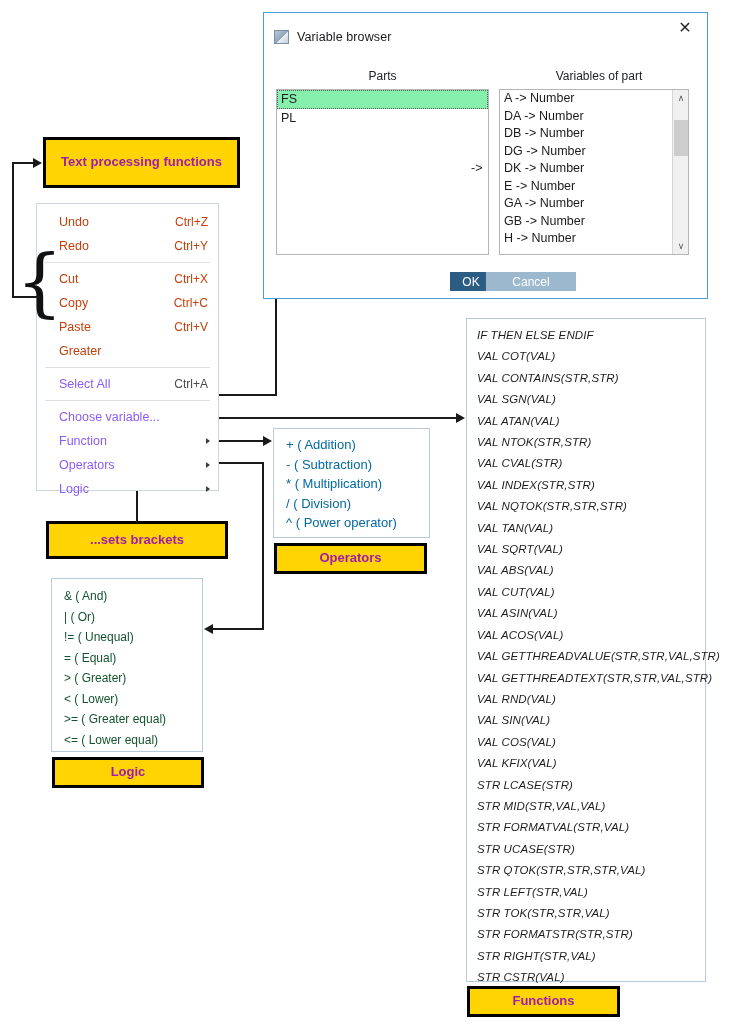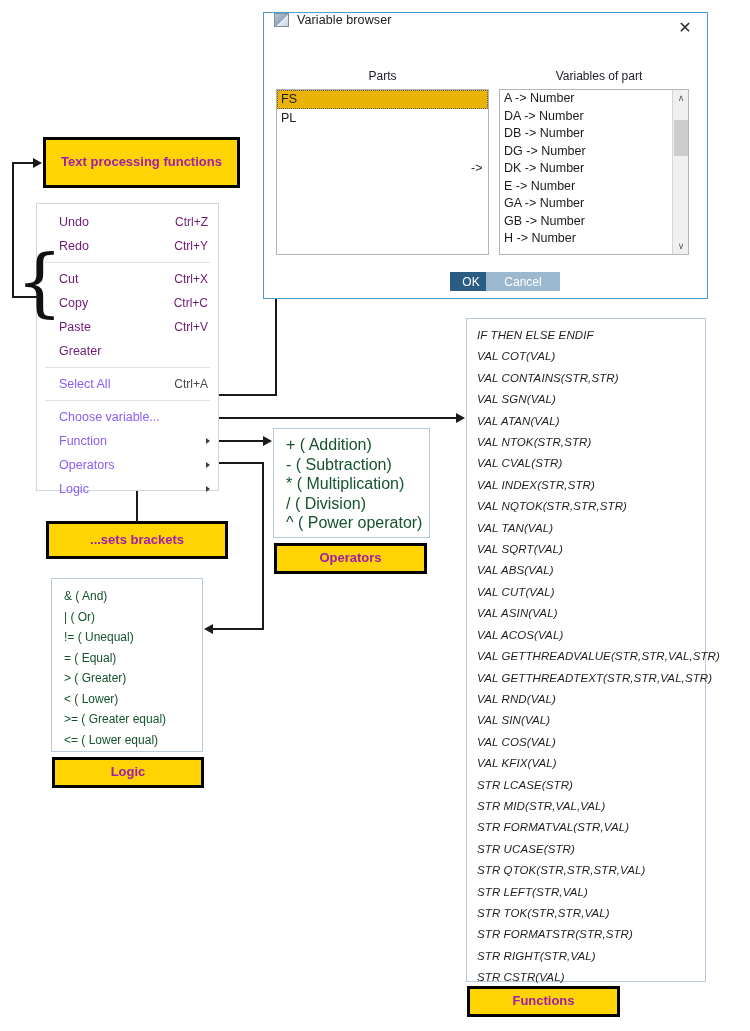--- a/index.html
+++ b/index.html
@@ -10,21 +10,21 @@
   }
   .abs{position:absolute;}
 
   
   #var-dialog{
     left:263px;top:12px;width:445px;height:287px;
     background:#ffffff;border:1px solid #4b9cd3;box-sizing:border-box;
   }
   #var-titlebar{
     position:absolute;left:0;top:0;width:100%;height:31px;
-    background:#ffffff;display:flex;align-items:flex-start;
+    background:#ffffff;display:flex;align-items:flex-end;
   }
   #var-appicon{
     width:15px;height:14px;margin-left:10px;margin-right:8px;
     background:linear-gradient(135deg,#b9c6d4 0%,#8fa6bb 55%,#e8eef4 56%,#c3d2de 100%);
     border:1px solid #7e8fa0;box-sizing:border-box;flex:0 0 auto;
   }
   #var-title{font-size:12.5px;color:#19191c;letter-spacing:.1px;}
   #var-close{
     position:absolute;right:0;top:0;width:44px;height:30px;
     display:flex;align-items:center;justify-content:center;
@@ -36,21 +36,21 @@
   .listbox{
     position:absolute;background:#ffffff;border:1px solid #b5b5b5;
     box-sizing:border-box;overflow:hidden;
   }
   #parts-head{left:12px;top:56px;width:213px;}
   #parts-list{left:12px;top:76px;width:213px;height:166px;}
   .part-row{
     font-size:12.5px;color:#1b1b1b;padding:1px 4px 2px 4px;line-height:16px;
   }
   .part-row.sel{
-    background:#eab308;outline:1px dotted #5a5a5a;outline-offset:-1px;
+    background:#86efac;outline:1px dotted #5a5a5a;outline-offset:-1px;
   }
   #vars-head{left:498px - 263px;top:56px;}
   #vars-head{left:235px;top:56px;width:200px;}
   #vars-list{left:235px;top:76px;width:190px;height:166px;}
   .var-row{
     font-size:12.5px;color:#1b1b1b;padding:0 4px;line-height:17.5px;white-space:nowrap;
   }
   #vars-scroll{
     position:absolute;right:0;top:0;width:16px;height:100%;
     background:#f0f0f0;border-left:1px solid #d4d4d4;box-sizing:border-box;
@@ -68,21 +68,21 @@
     position:absolute;left:207px;top:148px;font-size:12.5px;color:#2a2a2a;
   }
   #btn-ok{
     position:absolute;left:186px;top:259px;min-width:30px;height:19px;
     background:#2b5c84;color:#ffffff;font-size:12px;
     display:flex;align-items:center;justify-content:center;padding:0 6px;
   }
   #btn-cancel{
     position:absolute;left:222px;top:259px;min-width:46px;height:19px;
     background:#9cb8cf;color:#ffffff;font-size:12px;
-    display:flex;align-items:center;justify-content:center;padding:0 14px;
+    display:flex;align-items:center;justify-content:center;padding:0 22px;
   }
 
   
   .ybox{
     position:absolute;background:#ffd400;border:3px solid #000000;
     box-sizing:border-box;display:flex;align-items:center;justify-content:center;
     text-align:center;font-weight:bold;font-size:13px;color:#a21caf;line-height:1.25;
   }
   #y-text{left:43px;top:137px;width:197px;height:51px;}
   #y-brackets{left:46px;top:521px;width:182px;height:38px;}
@@ -95,37 +95,37 @@
     position:absolute;left:36px;top:203px;width:183px;height:288px;
     background:#ffffff;border:1px solid #cdd6de;box-sizing:border-box;
     padding-top:6px;
   }
   .mi{
     position:relative;height:24px;display:flex;align-items:center;
     font-size:12.5px;padding-left:22px;padding-right:10px;
   }
   .mi .lbl{flex:1 1 auto;white-space:nowrap;}
   .mi .acc{font-size:12px;white-space:nowrap;}
-  .mi.dim .lbl,.mi.dim .acc{color:#701a75;}
+  .mi.dim .lbl,.mi.dim .acc{color:#c2410c;}
   .mi.on .lbl{color:#8b5cf6;}
   .mi.on .acc{color:#4a4a4a;}
   .sep{height:1px;background:#e0e0e0;margin:4px 8px 4px 8px;}
   .caret{
     position:absolute;right:8px;top:50%;transform:translateY(-50%);
     width:0;height:0;border-left:4px solid #3c3c3c;
     border-top:3.5px solid transparent;border-bottom:3.5px solid transparent;
   }
 
   
   .panel{
     position:absolute;background:#ffffff;border:1px solid #b8cadb;
     box-sizing:border-box;
   }
   #op-panel{left:273px;top:428px;width:157px;height:110px;padding:6px 0 0 12px;}
-  #op-panel .row{font-size:16px;line-height:19.5px;color:#14532d;white-space:nowrap;}
+  #op-panel .row{font-size:13px;line-height:19.5px;color:#0369a1;white-space:nowrap;}
   #logic-panel{left:51px;top:578px;width:152px;height:174px;padding:7px 0 0 12px;}
   #logic-panel .row{font-size:12px;line-height:20.5px;color:#14532d;white-space:nowrap;}
 
   #fn-panel{
     position:absolute;left:466px;top:318px;width:240px;height:664px;
     background:#ffffff;border:1px solid #b8cadb;box-sizing:border-box;
     padding:6px 0 0 10px;
     font-style:italic;
   }
   #fn-panel .row{

